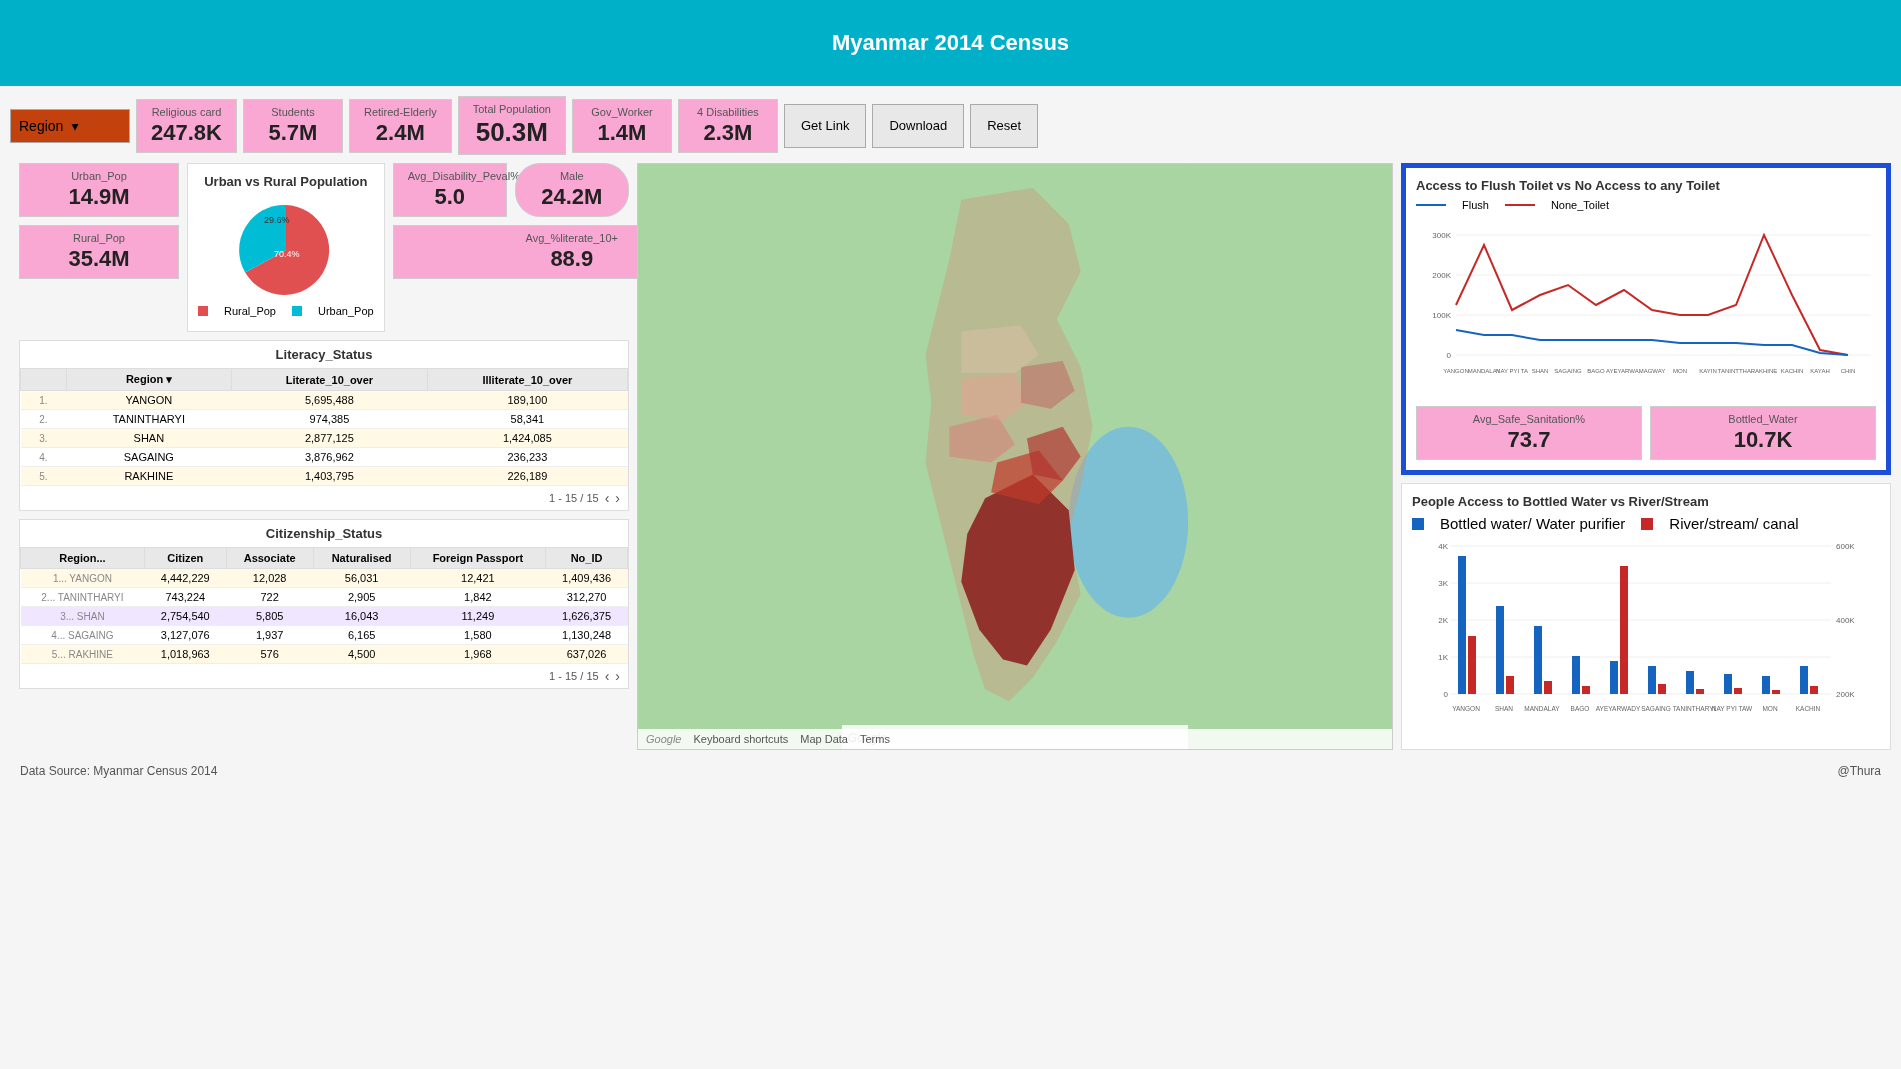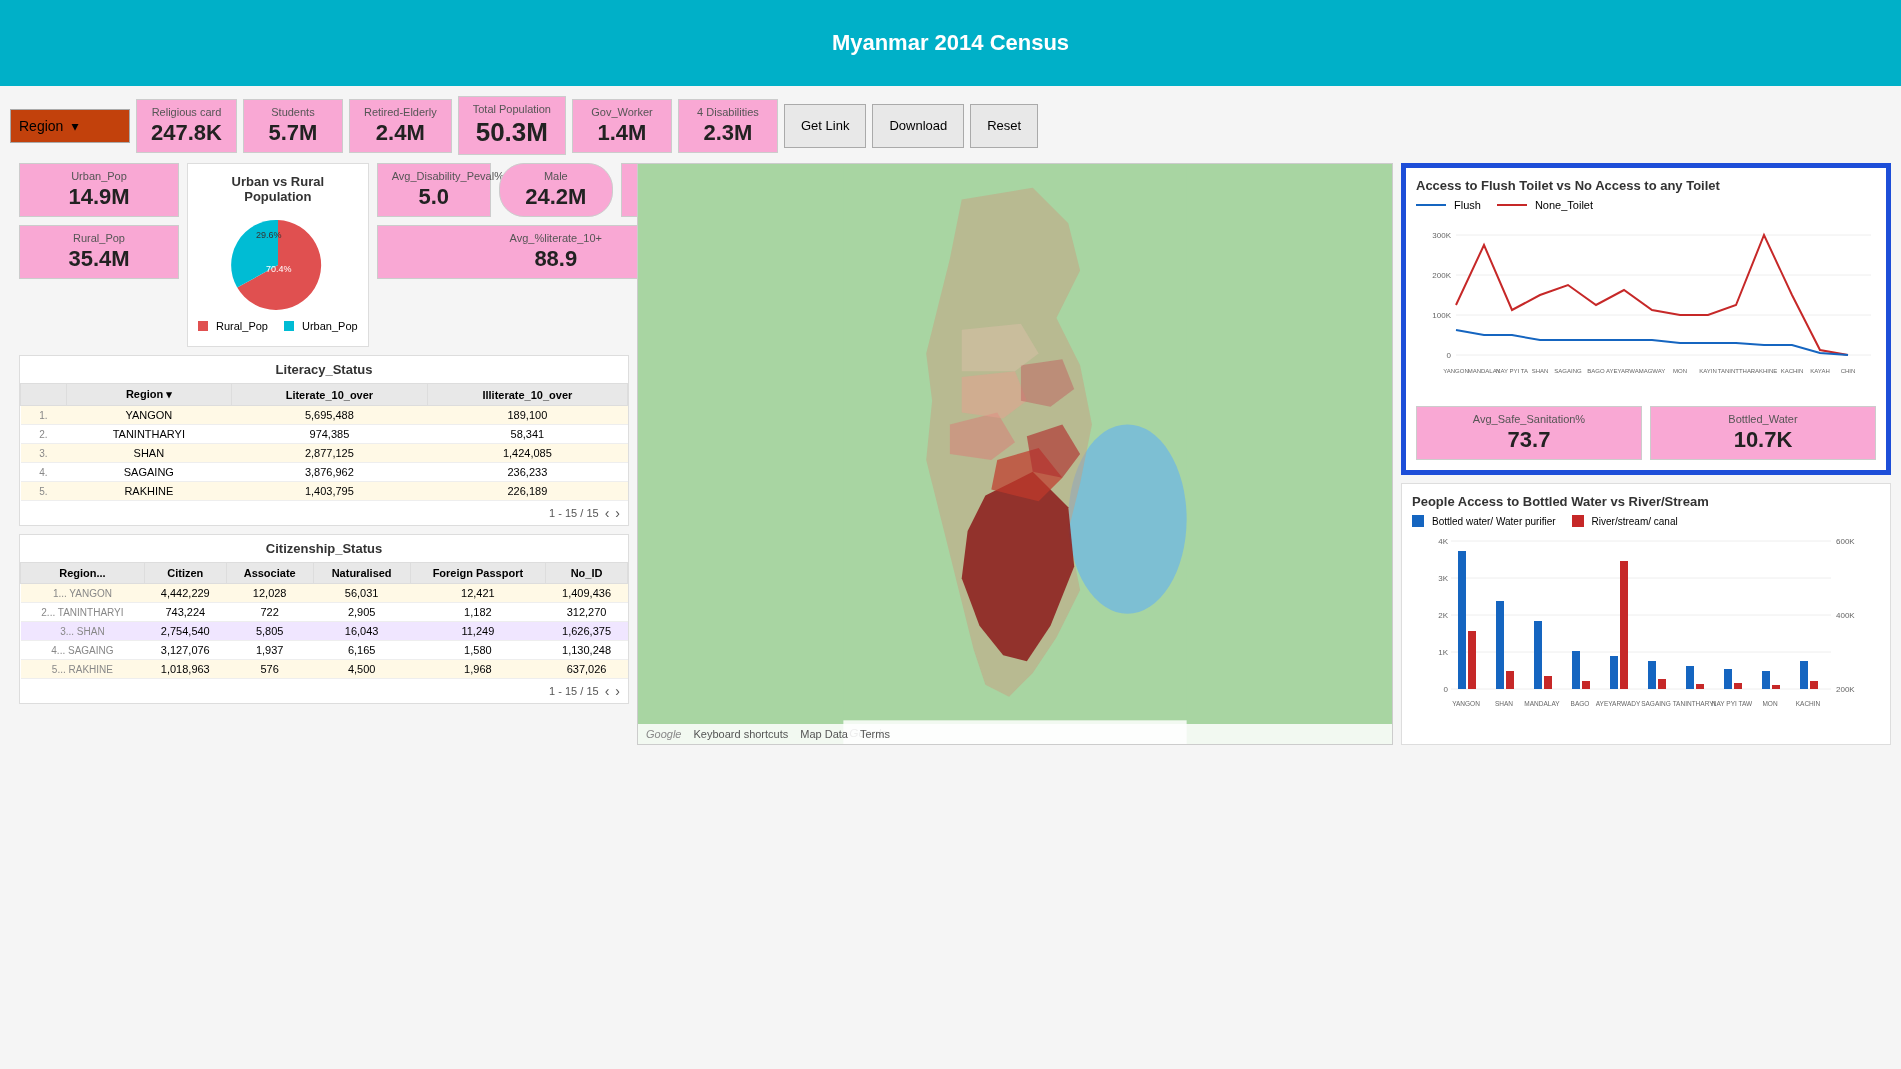--- a/index.html
+++ b/index.html
@@ -187,21 +187,21 @@
     .chart-legend {
       display: flex;
       gap: 16px;
       font-size: 11px;
       margin-bottom: 4px;
     }
 
     .legend-item {
       display: flex;
       align-items: center;
-      gap: 8px;
+      gap: 16px;
     }
 
     .legend-line {
       width: 30px;
       height: 2px;
     }
 
     .stats-row {
       display: flex;
       gap: 8px;
@@ -211,21 +211,21 @@
     .bar-chart-area {
       background: white;
       border: 1px solid #ddd;
       padding: 10px;
       margin-top: 8px;
     }
 
     .bar-legend {
       display: flex;
       gap: 16px;
-      font-size: 10px;
+      font-size: 15px;
       margin-bottom: 4px;
     }
 
     .legend-rect {
       width: 12px;
       height: 12px;
       display: inline-block;
     }
 
     .footer {
@@ -441,21 +441,21 @@
     <td>12,028</td>
     <td>56,031</td>
     <td>12,421</td>
     <td>1,409,436</td>
   </tr>
               <tr class="row-even">
     <td class="row-num">2... TANINTHARYI</td>
     <td>743,224</td>
     <td>722</td>
     <td>2,905</td>
-    <td>1,182</td>
+    <td>1,842</td>
     <td>312,270</td>
   </tr>
               <tr class="row-highlight">
     <td class="row-num">3... SHAN</td>
     <td>2,754,540</td>
     <td>5,805</td>
     <td>16,043</td>
     <td>11,249</td>
     <td>1,626,375</td>
   </tr>
@@ -647,14 +647,18 @@
           <text x="240" y="175" font-size="6.5" text-anchor="middle" fill="#666">SAGAING</text>
           <text x="278" y="175" font-size="6.5" text-anchor="middle" fill="#666">TANINTHARYI</text>
           <text x="316" y="175" font-size="6.5" text-anchor="middle" fill="#666">NAY PYI TAW</text>
           <text x="354" y="175" font-size="6.5" text-anchor="middle" fill="#666">MON</text>
           <text x="392" y="175" font-size="6.5" text-anchor="middle" fill="#666">KACHIN</text>
         </svg>
       </div>
     </div>
   </div>
 
+  <div class="footer">
+    <span>Data Source: Myanmar Census 2014</span>
+    <span>@Thura</span>
+  </div>
 
 </div>
 
 </body></html>

